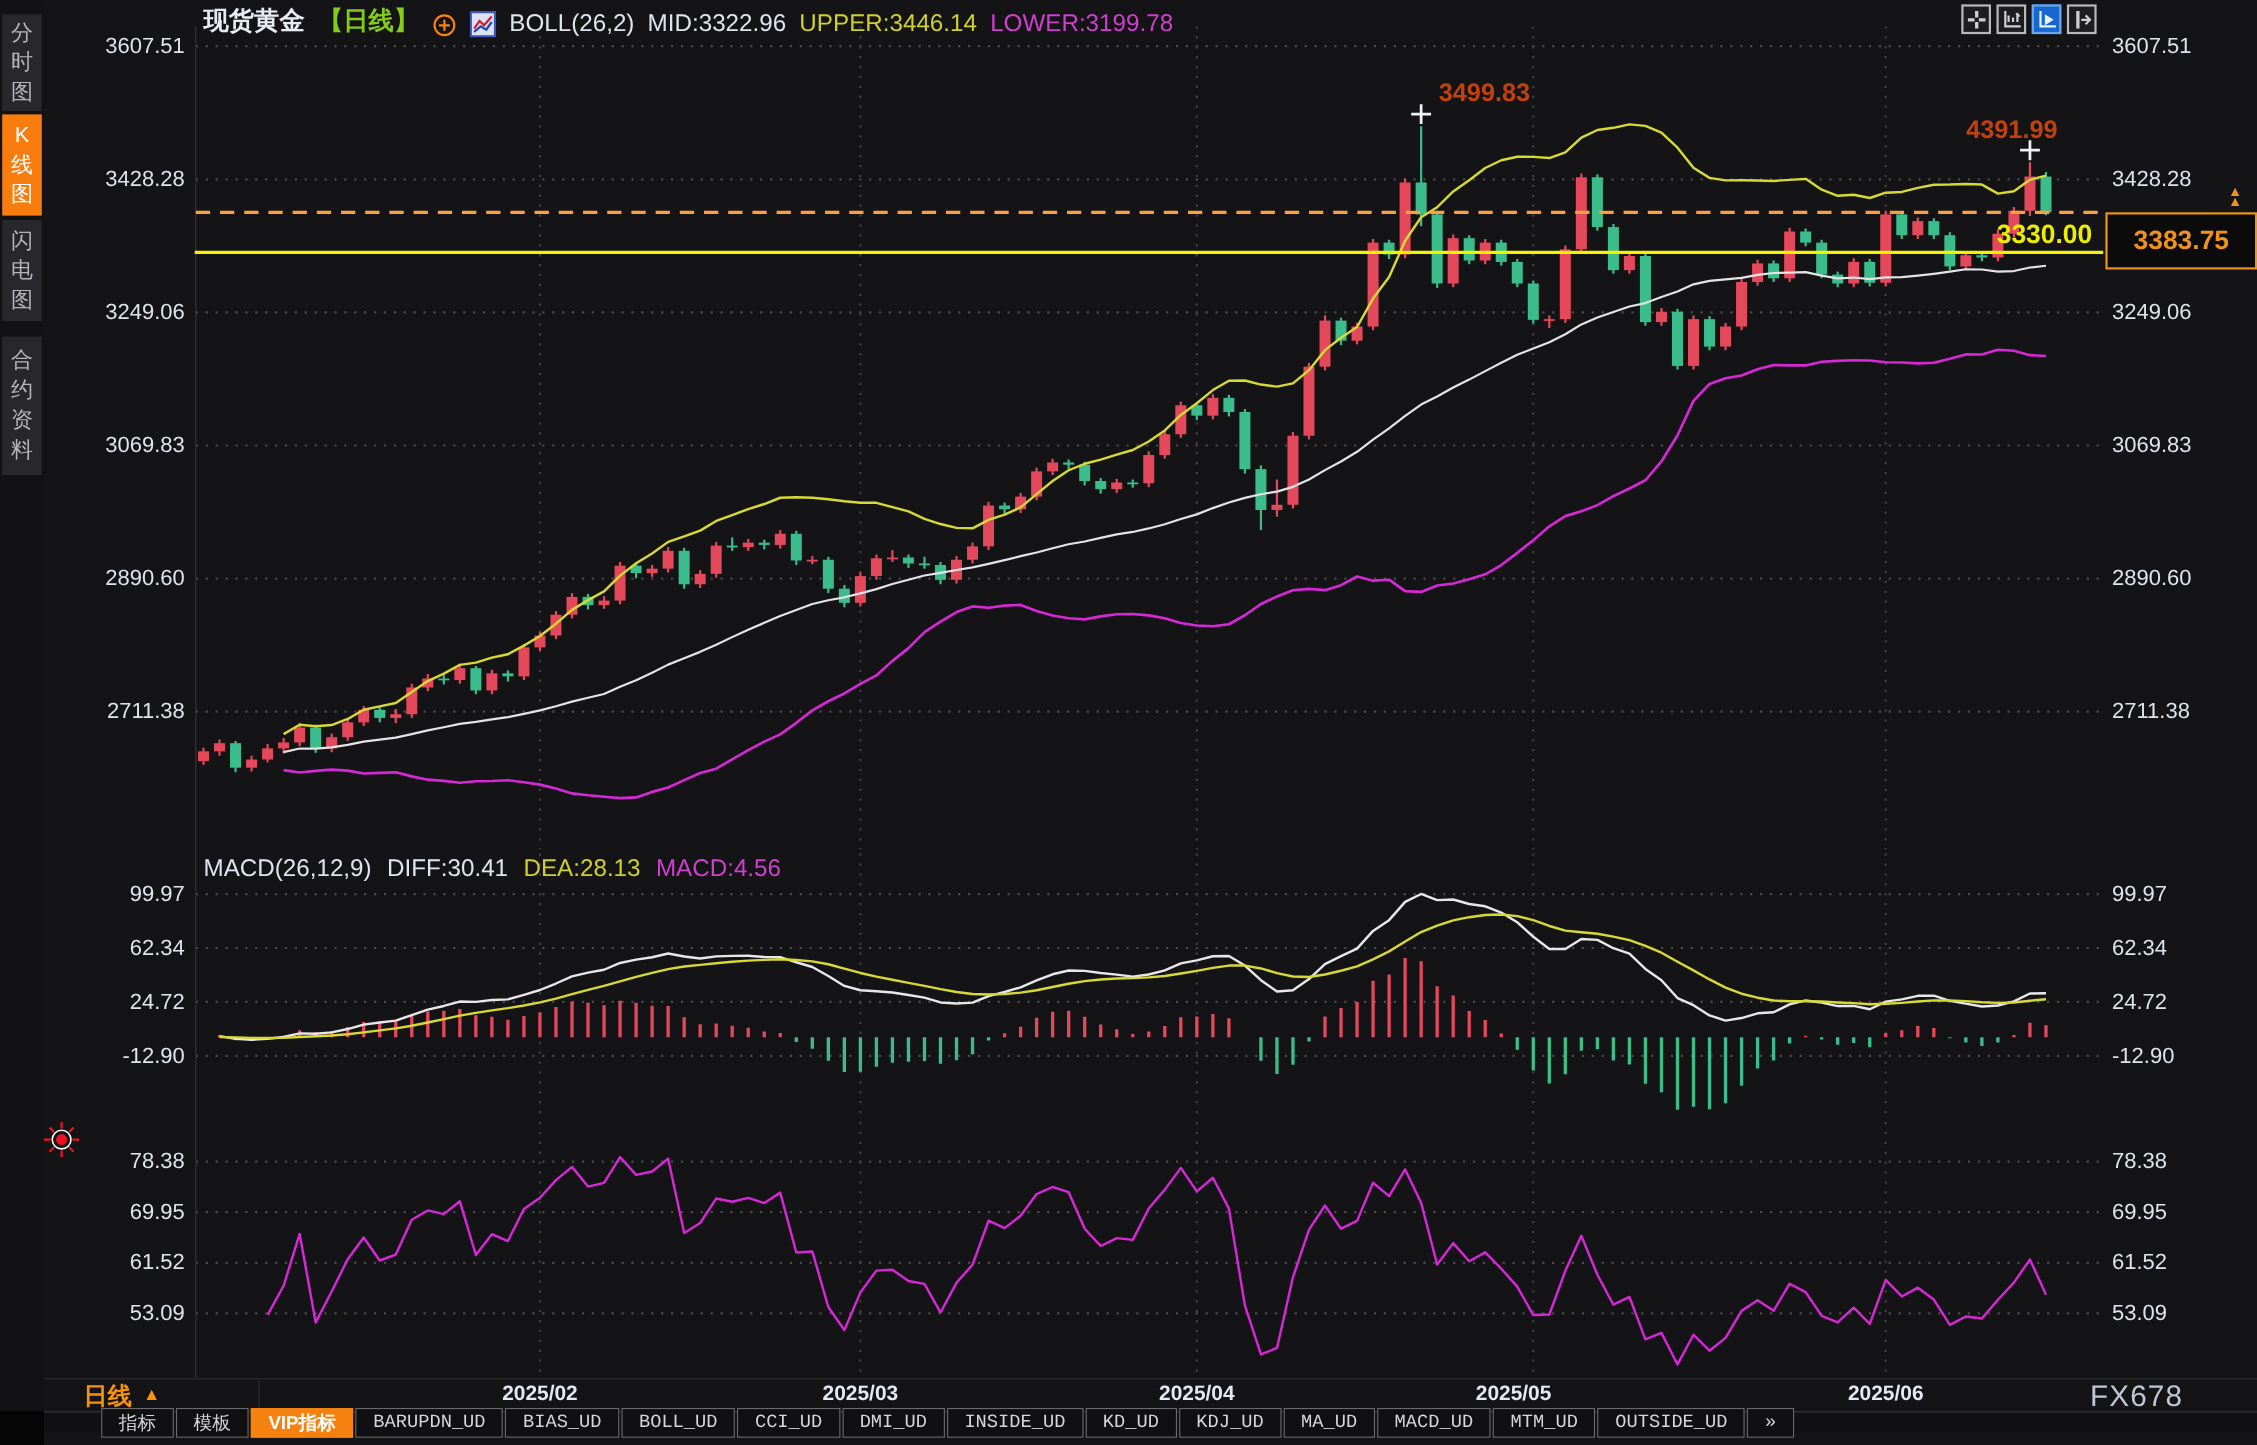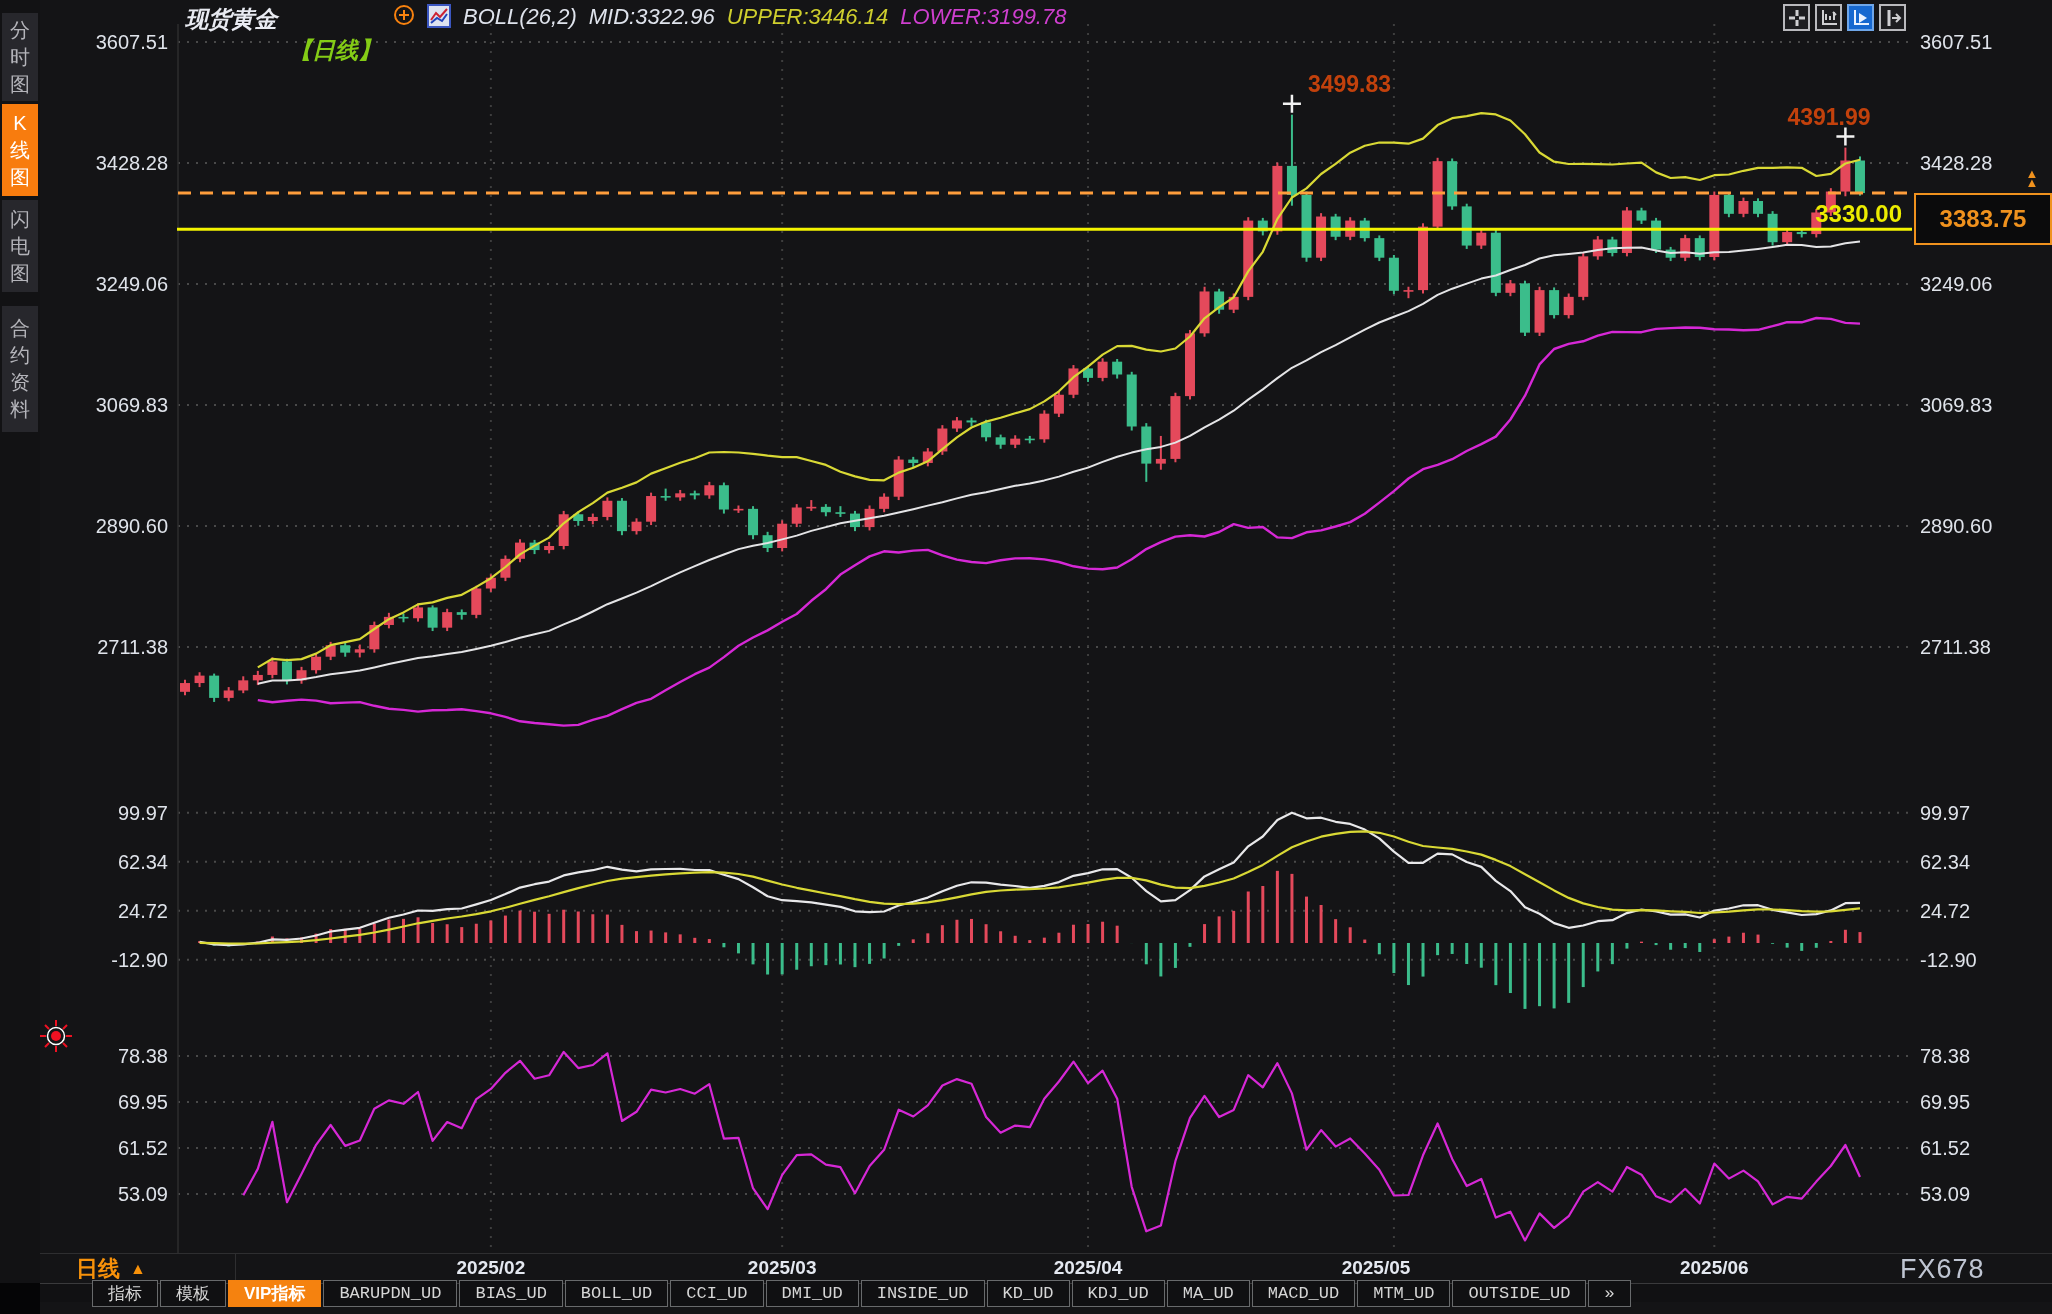--- a/index.html
+++ b/index.html
@@ -5,22 +5,22 @@
   html,body{margin:0;padding:0;background:#0d0d0f;}
   #app{position:relative;width:2052px;height:1314px;background:#141416;overflow:hidden;
        font-family:"Liberation Sans",sans-serif;}
   
   #sidebar{position:absolute;left:0;top:0;width:40px;height:1283px;background:#121214;}
   .side-item{position:absolute;left:2px;width:36px;display:flex;flex-direction:column;align-items:center;
              justify-content:center;background:#27272c;color:#b4b4ba;cursor:pointer;}
   .side-item span{font-size:20px;line-height:27px;}
   .side-item.active{background:#f87c0e;color:#ffffff;}
   
-  #main-header{position:absolute;left:185px;top:4px;height:30px;display:flex;align-items:flex-start;gap:12px;
-               font-size:23px;white-space:nowrap;z-index:30;font-style:italic;}
+  #main-header{position:absolute;left:185px;top:4px;height:30px;display:flex;align-items:flex-end;gap:12px;
+               font-size:23px;white-space:nowrap;z-index:30;}
   .hd-symbol{color:#e9ebf2;font-weight:bold;}
   .hd-period{color:#84cc16;font-weight:bold;margin-top:31px;}
   .hd-boll,.hd-mid{color:#dfe3ec;font-size:22px;}
   .hd-upper{color:#cfcf2e;font-size:22px;}
   .hd-lower{color:#cf3fcf;font-size:22px;}
   #plus-icon{width:22px;height:22px;}
   #kline-icon{width:24px;height:24px;}
   
   #toolbar{position:absolute;left:1783px;top:4px;display:flex;gap:5px;z-index:40;}
   .tb-btn{width:27px;height:27px;background:#1d1d20;border:2px solid #b9b9bd;display:flex;
@@ -574,20 +574,26 @@
       <div class="yl right" style="top: 799.807px;">99.97</div>
       <div class="yl right" style="top: 848.813px;">62.34</div>
       <div class="yl right" style="top: 897.807px;">24.72</div>
       <div class="yl right" style="top: 946.8px;">-12.90</div>
       <div class="yl right" style="top: 1043px;">78.38</div>
       <div class="yl right" style="top: 1089px;">69.95</div>
       <div class="yl right" style="top: 1135px;">61.52</div>
       <div class="yl right" style="top: 1181px;">53.09</div>
     </div>
 
+  <div class="ind-header" id="macd-header" style="top:776px">
+    <span class="ind-white">MACD(26,12,9)</span>
+    <span class="ind-white">DIFF:30.41</span>
+    <span class="ind-yellow">DEA:28.13</span>
+    <span class="ind-magenta">MACD:4.56</span>
+  </div>
 
   <svg id="alert-icon" width="40" height="40" viewBox="0 0 40 40">
     <circle cx="20" cy="20" r="5" fill="#ee1122"></circle>
     <circle cx="20" cy="20" r="8.5" fill="none" stroke="#ffffff" stroke-width="1.5"></circle>
     <g stroke="#ee1122" stroke-width="2">
       <path d="M20 4 v6 M20 30 v6 M4 20 h6 M30 20 h6 M9 9 l4 4 M27 27 l4 4 M31 9 l-4 4 M13 27 l-4 4"></path>
     </g>
   </svg>
 
   <div class="anno" id="anno-high1" style="left: 1307.94px; top: 70.6979px;">3499.83</div>

